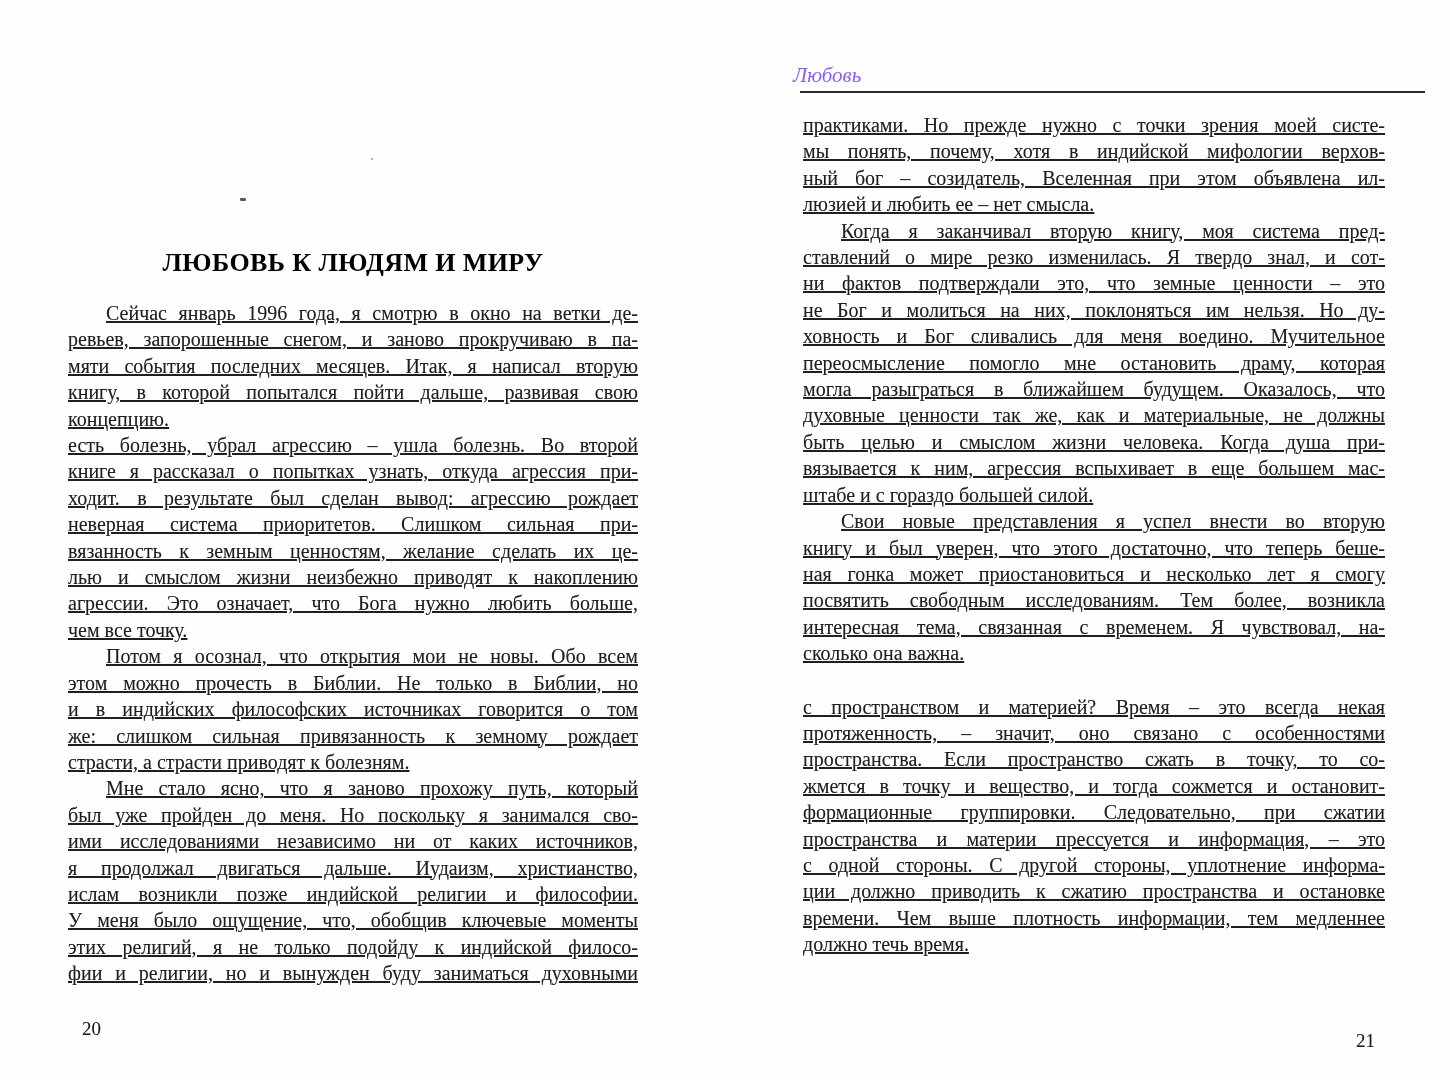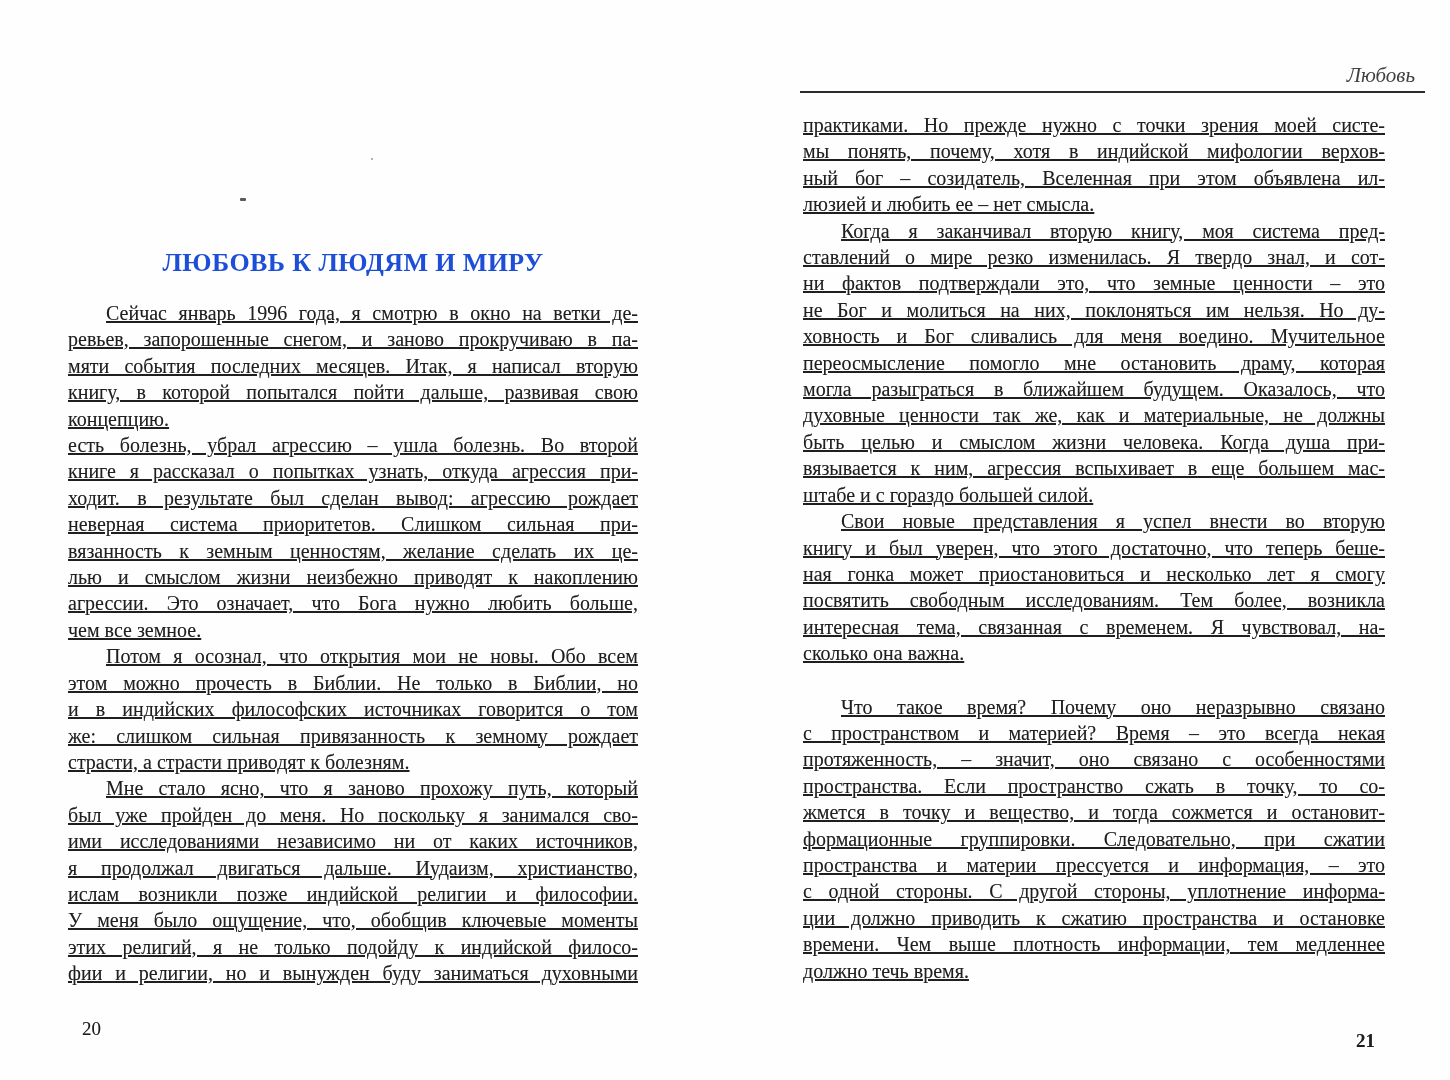--- a/index.html
+++ b/index.html
@@ -19,35 +19,35 @@
     left: 68px;
     top: 246px;
     width: 570px;
   }
   .chapter-title {
     text-align: center;
     font-weight: 700;
     font-size: 26px;
     line-height: 34px;
     letter-spacing: 0.4px;
-    color: #1d4ed8;
+    color: #000000;
     margin: 0 0 20px 0;
   }
 
   
   .running-head {
     position: absolute;
-    left: 833px;
+    left: 793px;
     top: 63px;
     width: 582px;
-    text-align: right;
+    text-align: left;
     font-style: italic;
     font-size: 21px;
     line-height: 25px;
-    color: #404040;
+    color: #8b5cf6;
   }
   .head-rule {
     position: absolute;
     left: 800px;
     top: 91px;
     width: 625px;
     height: 2px;
     background: #2b2b2b;
   }
   .right-block {
@@ -72,21 +72,21 @@
   .line.last { text-align-last: left; }
 
   
   .page-num {
     position: absolute;
     font-size: 19px;
     color: #1d1d1d;
     text-shadow: 0 0 0.4px rgba(20,20,20,0.35);
   }
   .page-num.left-num  { left: 82px;  top: 1018px; }
-  .page-num.right-num { left: 1356px; top: 1030px; font-weight: bold; }
+  .page-num.right-num { left: 1356px; top: 1030px; }
 
   
   .speck {
     position: absolute;
     background: #5a5a5a;
     border-radius: 1px;
   }
   .speck.s1 { left: 240px; top: 198px; width: 6px; height: 3px; }
   .speck.s2 { left: 371px; top: 158px; width: 2px; height: 2px; background: #9a9a9a; }
 </style>
@@ -106,21 +106,21 @@
           <div class="line last">концепцию.</div>
         </div>
         <div class="para">
           <div class="line">есть болезнь, убрал агрессию – ушла болезнь. Во второй</div>
           <div class="line">книге я рассказал о попытках узнать, откуда агрессия при-</div>
           <div class="line">ходит. в результате был сделан вывод: агрессию рождает</div>
           <div class="line">неверная система приоритетов. Слишком сильная при-</div>
           <div class="line">вязанность к земным ценностям, желание сделать их це-</div>
           <div class="line">лью и смыслом жизни неизбежно приводят к накоплению</div>
           <div class="line">агрессии. Это означает, что Бога нужно любить больше,</div>
-          <div class="line last">чем все земное.</div>
+          <div class="line last">чем все точку.</div>
         </div>
         <div class="para">
           <div class="line indent">Потом я осознал, что открытия мои не новы. Обо всем</div>
           <div class="line">этом можно прочесть в Библии. Не только в Библии, но</div>
           <div class="line">и в индийских философских источниках говорится о том</div>
           <div class="line">же: слишком сильная привязанность к земному рождает</div>
           <div class="line last">страсти, а страсти приводят к болезням.</div>
         </div>
         <div class="para">
           <div class="line indent">Мне стало ясно, что я заново прохожу путь, который</div>
@@ -161,21 +161,20 @@
         </div>
         <div class="para">
           <div class="line indent">Свои новые представления я успел внести во вторую</div>
           <div class="line">книгу и был уверен, что этого достаточно, что теперь беше-</div>
           <div class="line">ная гонка может приостановиться и несколько лет я смогу</div>
           <div class="line">посвятить свободным исследованиям. Тем более, возникла</div>
           <div class="line">интересная тема, связанная с временем. Я чувствовал, на-</div>
           <div class="line last">сколько она важна.</div>
         </div>
         <div class="para gap-before">
-          <div class="line indent">Что такое время? Почему оно неразрывно связано</div>
           <div class="line">с пространством и материей? Время – это всегда некая</div>
           <div class="line">протяженность, – значит, оно связано с особенностями</div>
           <div class="line">пространства. Если пространство сжать в точку, то со-</div>
           <div class="line">жмется в точку и вещество, и тогда сожмется и остановит-</div>
           <div class="line">формационные группировки. Следовательно, при сжатии</div>
           <div class="line">пространства и материи прессуется и информация, – это</div>
           <div class="line">с одной стороны. С другой стороны, уплотнение информа-</div>
           <div class="line">ции должно приводить к сжатию пространства и остановке</div>
           <div class="line">времени. Чем выше плотность информации, тем медленнее</div>
           <div class="line last">должно течь время.</div>

